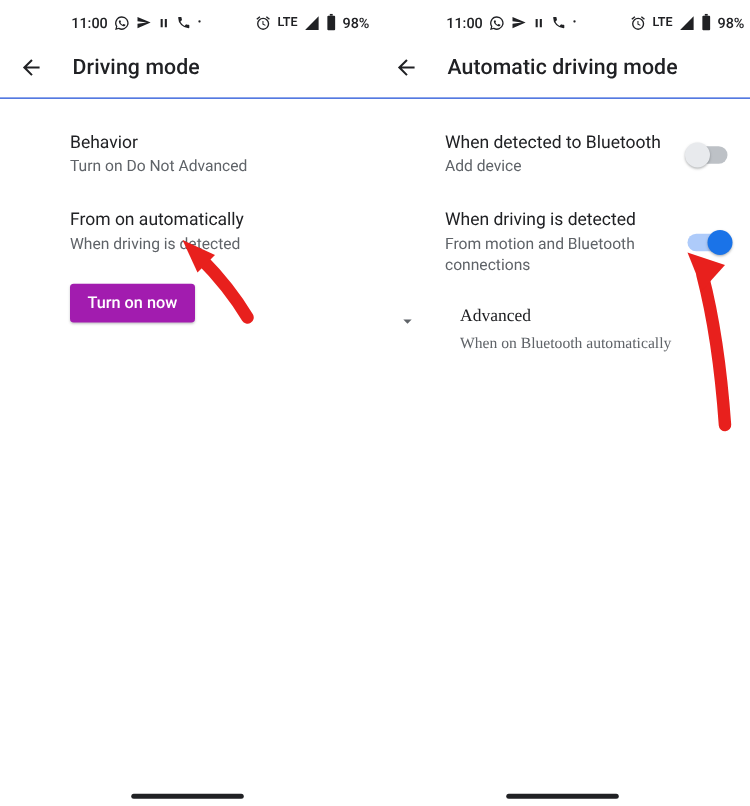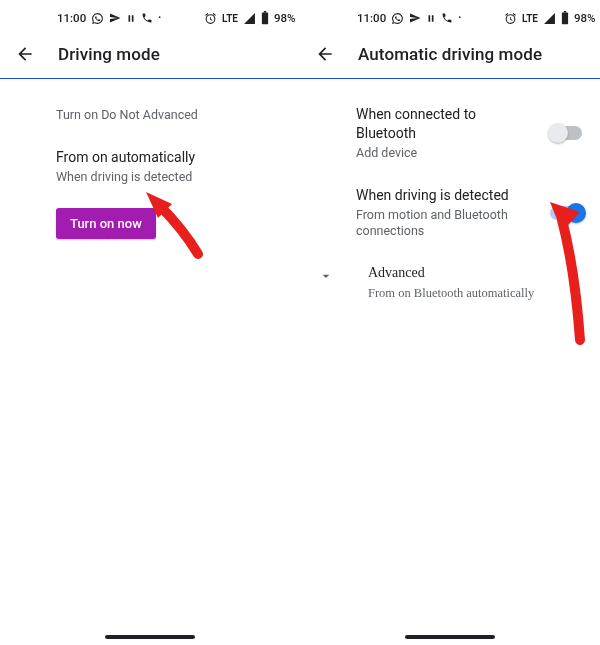--- a/index.html
+++ b/index.html
@@ -93,20 +93,21 @@
         <svg width="20" height="20" viewBox="0 0 24 24">
             <path fill="#202124" d="M20 11H7.8l5.6-5.6L12 4l-8 8 8 8 1.4-1.4L7.8 13H20z"></path>
           </svg>
       </div>
       <div class="title">Driving mode</div>
     </div>
 
     <div class="settings">
       <div class="row">
         <div class="text">
+          <div class="primary">Behavior</div>
           <div class="secondary">Turn on Do Not Advanced</div>
         </div>
       </div>
       <div class="row">
         <div class="text">
           <div class="primary">From on automatically</div>
           <div class="secondary">When driving is detected</div>
         </div>
       </div>
       <div class="btn">Turn on now</div>
@@ -178,21 +179,21 @@
         <svg width="20" height="20" viewBox="0 0 24 24">
             <path fill="#202124" d="M20 11H7.8l5.6-5.6L12 4l-8 8 8 8 1.4-1.4L7.8 13H20z"></path>
           </svg>
       </div>
       <div class="title">Automatic driving mode</div>
     </div>
 
     <div class="settings">
       <div class="row">
         <div class="text">
-          <div class="primary">When connected to Bluetooth</div>
+          <div class="primary">When detected to Bluetooth</div>
           <div class="secondary">Add device</div>
         </div>
         <div class="toggle off">
             <div class="thumb"></div>
           </div>
       </div>
 
       <div class="row">
         <div class="text">
           <div class="primary">When driving is detected</div>
@@ -204,21 +205,21 @@
       </div>
 
       <div class="row expand-row">
         <div class="chev">
           <svg width="16" height="16" viewBox="0 0 24 24">
               <path fill="#5f6368" d="M7 10l5 5 5-5z"></path>
             </svg>
         </div>
         <div class="text">
           <div class="primary">Advanced</div>
-          <div class="secondary">From on Bluetooth automatically</div>
+          <div class="secondary">When on Bluetooth automatically</div>
         </div>
       </div>
     </div>
 
     <div class="navpill"></div>
 
     <svg class="arrow" style="left:210px;top:190px" width="90" height="160" viewBox="0 0 90 160">
       <path d="M70,150 Q65,80 52,30" stroke="#e8201d" stroke-width="10" fill="none" stroke-linecap="round"></path>
       <polygon points="40,12 70,22 52,42" fill="#e8201d"></polygon>
     </svg>

